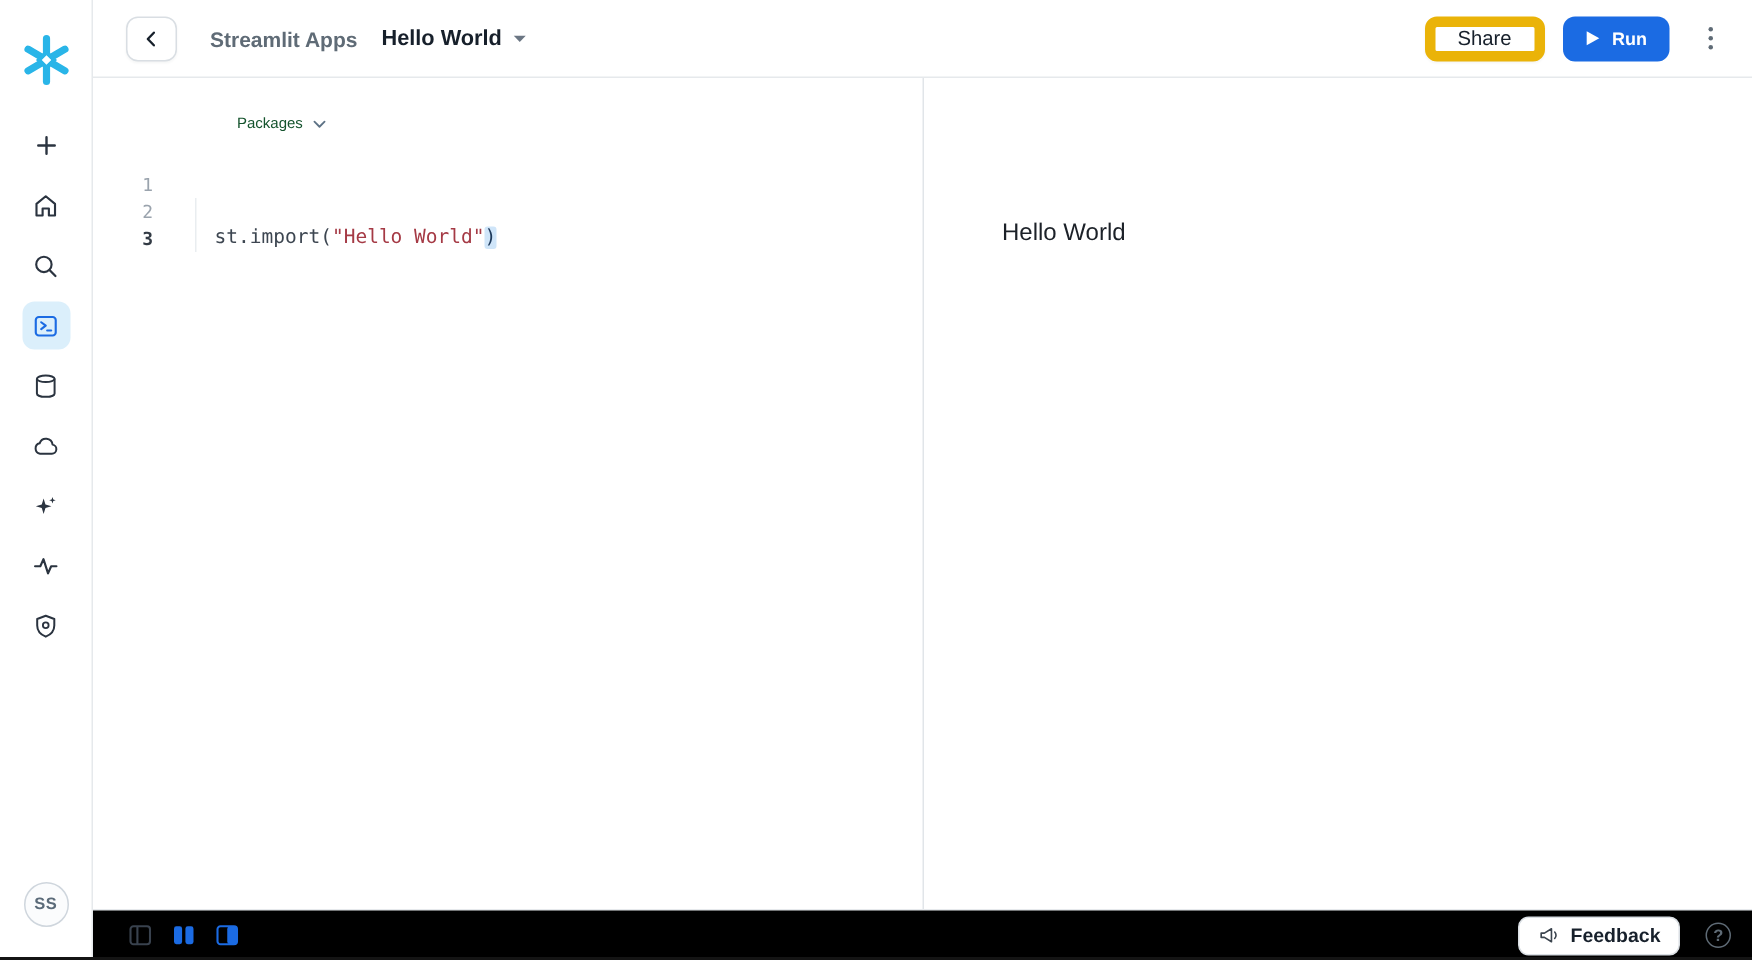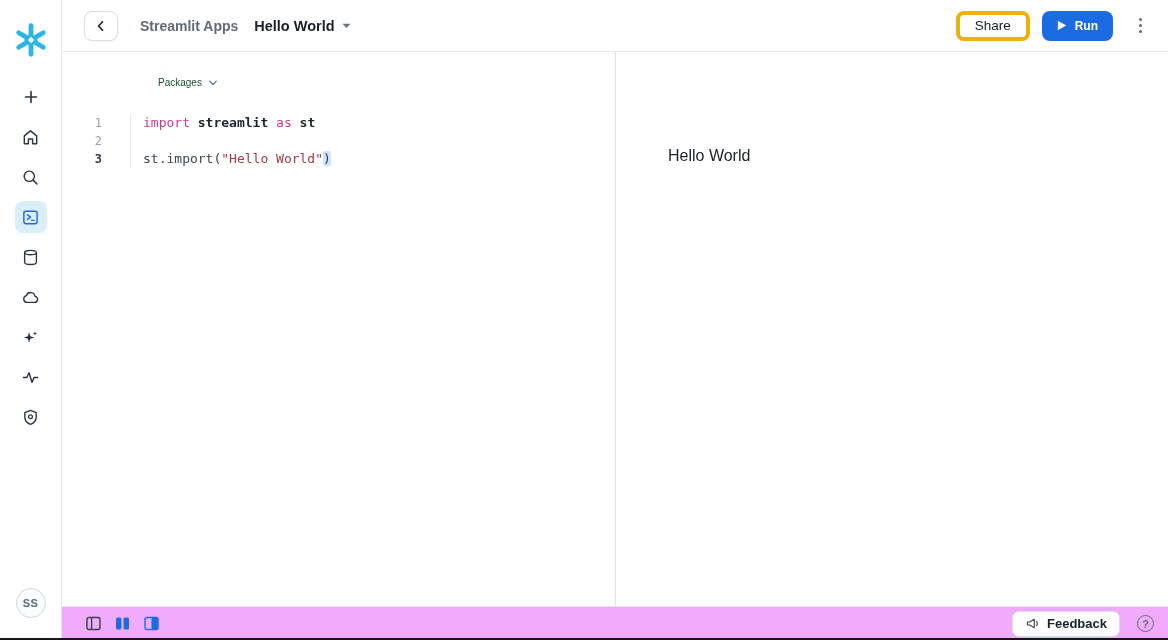--- a/index.html
+++ b/index.html
@@ -67,21 +67,21 @@
     border: 1px solid #d9dee3; border-radius: 8px; background: #fff;
     box-shadow: 0 1px 2px rgba(20,30,40,.05); overflow: hidden;
   }
   .status-main { display: flex; align-items: center; gap: 8px; padding: 0 12px; cursor: pointer; }
   .status-dot { width: 7px; height: 7px; border-radius: 50%; background: #0fa45b; }
   .status-label { font-size: 13.5px; font-weight: 500; color: #17202b; }
   .status-caret { width: 28px; display: flex; align-items: center; justify-content: center; border-left: 1px solid #d9dee3; cursor: pointer; }
 
   .share-btn {
     margin-left: 12px; height: 30px; padding: 0 15px;
-    border: 4px solid #eab308; border-radius: 8px; background: #fff;
+    border: 7px solid #eab308; border-radius: 8px; background: #fff;
     font-family: inherit; font-size: 13.5px; font-weight: 500; color: #17202b;
     cursor: pointer; box-shadow: 0 1px 2px rgba(20,30,40,.05);
   }
   .run-btn {
     margin-left: 12px; height: 30px; padding: 0 15px;
     border: none; border-radius: 8px; background: #1b6be3;
     display: flex; align-items: center; gap: 8px;
     font-family: inherit; font-size: 12px; font-weight: 600; color: #fff;
     cursor: pointer;
   }
@@ -106,21 +106,21 @@
   .tok-paren-hl { background: #cfe5f9; color: #1e3a5c; border-radius: 2px; }
 
   .preview-pane { flex: 1; background: #fff; padding: 95px 0 0 52px; }
   .preview-output { font-size: 16px; color: #1c2128; }
 
   
   .footer {
     height: 34px; flex: 0 0 34px;
     border-top: 1px solid #e6e9ec;
     display: flex; align-items: center;
-    padding: 0 14px 0 23px; background: #f0abfc;
+    padding: 0 14px 0 23px; background: #000000;
   }
   .layout-toggles { display: flex; align-items: center; gap: 13px; }
   .layout-btn { width: 16px; height: 16px; display:flex; align-items:center; justify-content:center; cursor:pointer; }
   .feedback-btn {
     margin-left: auto; height: 26px; padding: 0 12px;
     border: 1px solid #d9dee3; border-radius: 7px; background: #fff;
     display: flex; align-items: center; gap: 7px;
     font-family: inherit; font-size: 13px; font-weight: 600; color: #17202b;
     cursor: pointer;
   }
@@ -252,21 +252,21 @@
 
       <section class="editor-pane">
         <div class="packages-row">
           <span class="packages-label">Packages</span>
           <svg width="10" height="6" viewBox="0 0 12 8">
             <path d="M1.5 1.5 L6 6 L10.5 1.5" stroke="#5d7285" stroke-width="1.6" fill="none" stroke-linecap="round" stroke-linejoin="round"></path>
           </svg>
         </div>
 
         <div class="code-area">
-          <div class="code-line"><span class="ln">1</span><span class="code"><span class="tok-kw">import</span><span class="tok-pl"> </span><span class="tok-name">streamlit</span><span class="tok-pl"> </span><span class="tok-kw">as</span><span class="tok-pl"> </span><span class="tok-name">st</span></span></div>
+          <div class="code-line"><span class="ln">1</span></div>
           <div class="code-line"><span class="ln">2</span><span class="code"></span></div>
           <div class="code-line"><span class="ln active">3</span><span class="code"><span class="tok-pl">st</span><span class="tok-pl">.</span><span class="tok-pl">import</span><span class="tok-paren">(</span><span class="tok-str">"Hello World"</span><span class="tok-paren-hl">)</span></span></div>
         </div>
       </section>
 
       <section class="preview-pane">
         <div class="preview-output">Hello World</div>
       </section>
     </div>
 

